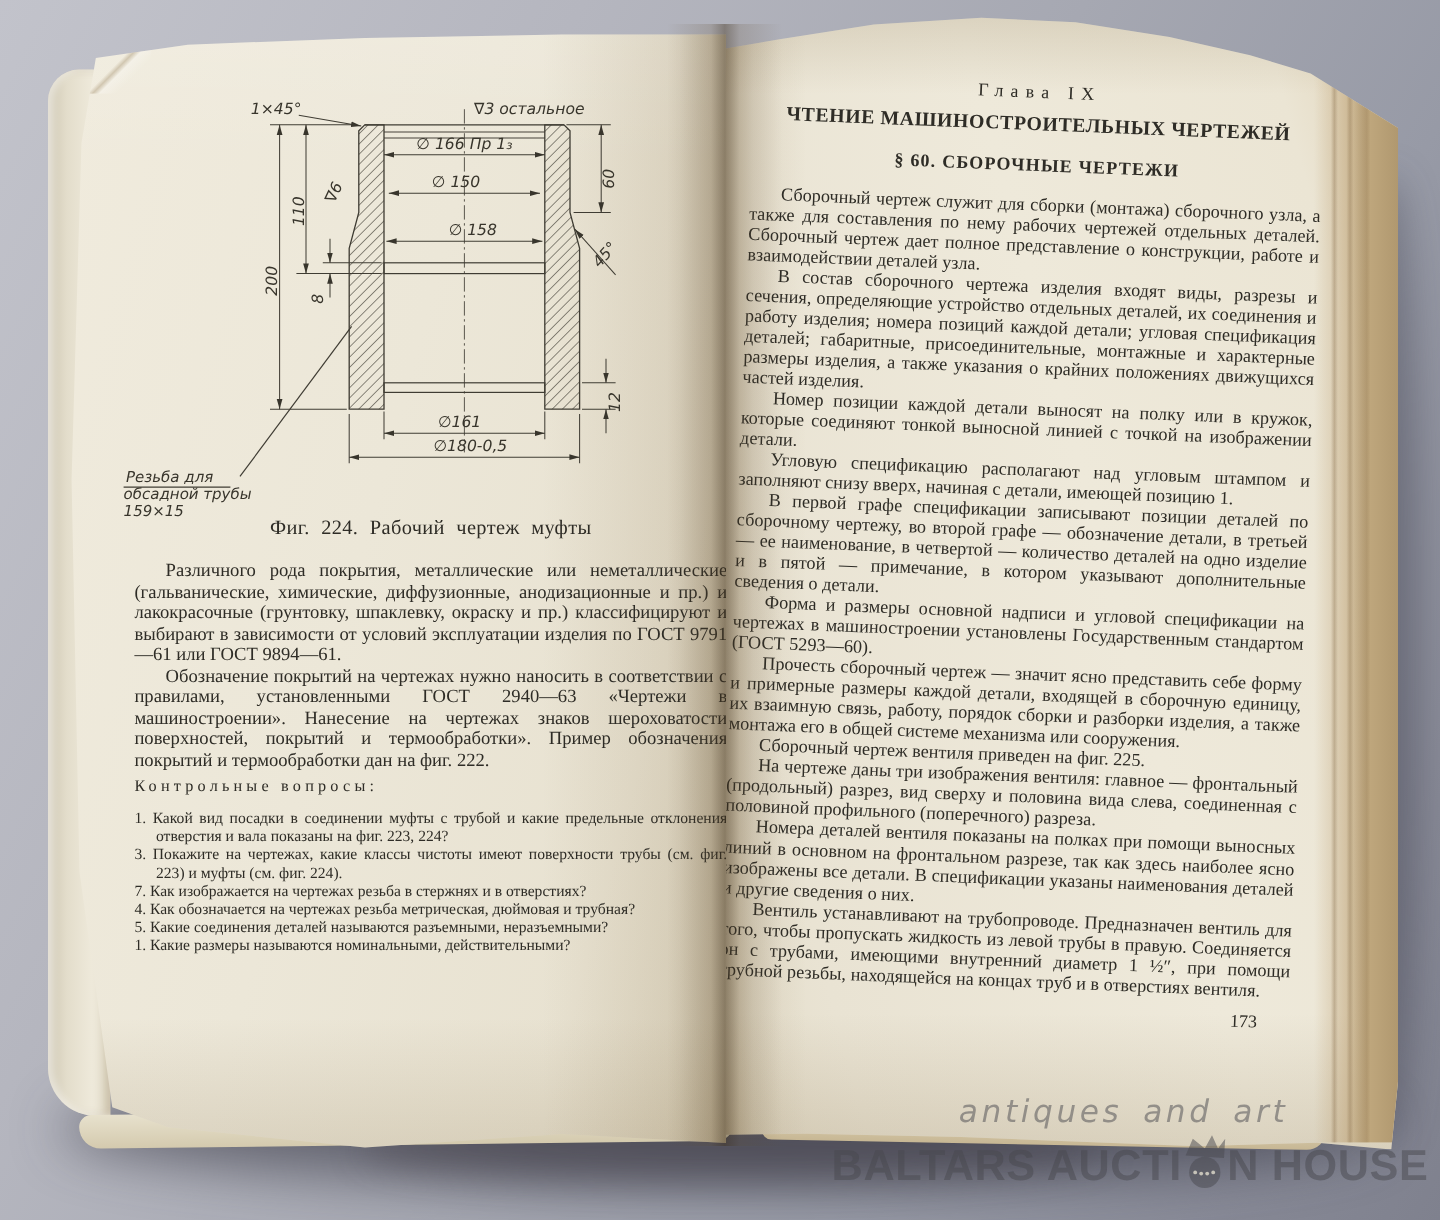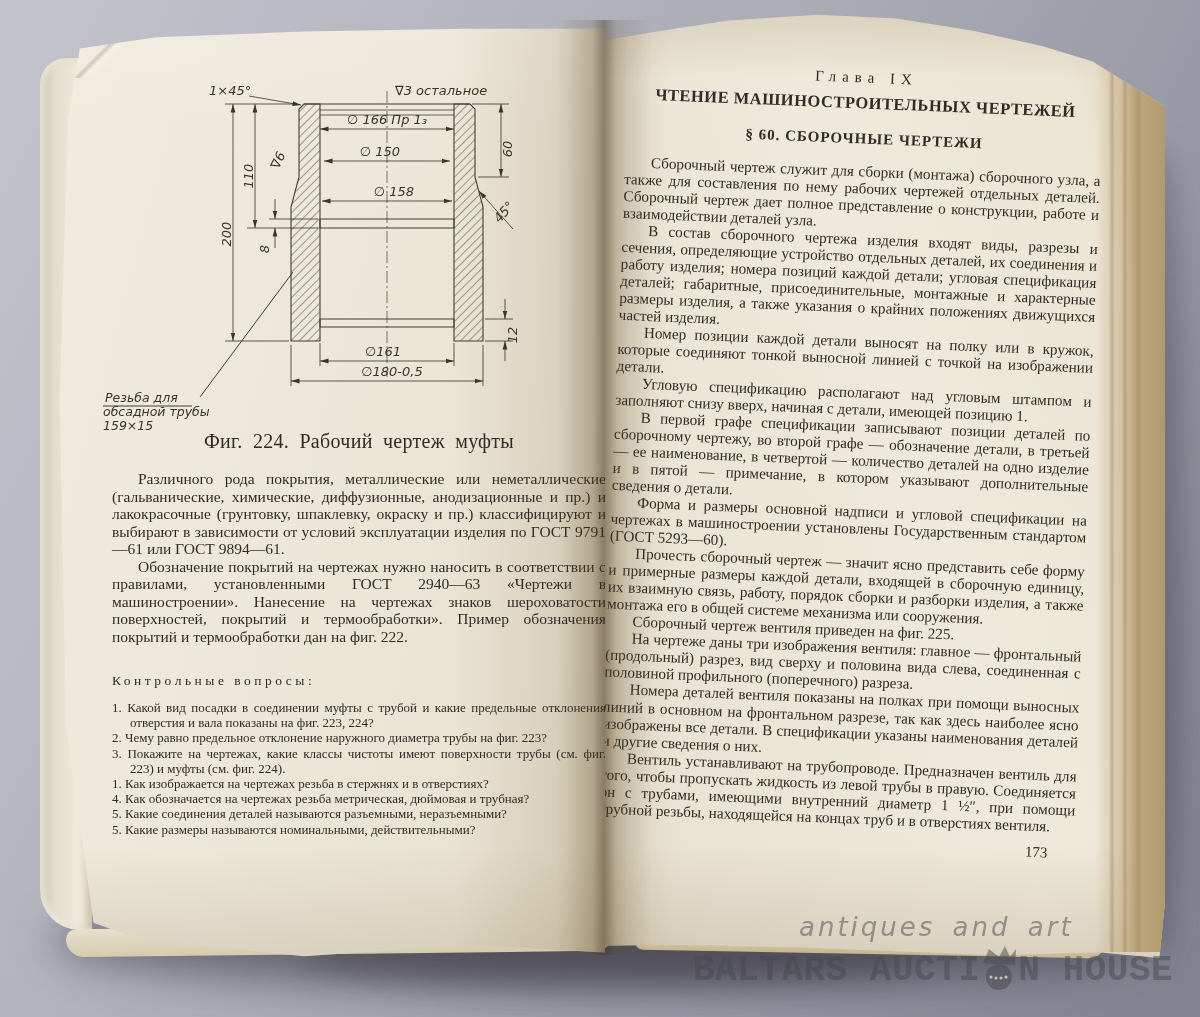--- a/index.html
+++ b/index.html
@@ -40,38 +40,38 @@
   .dog-ear{position:absolute;left:16px;top:8px;width:52px;height:44px;
     background:linear-gradient(135deg,rgba(0,0,0,0) 44%,rgba(150,128,90,.35) 49%,rgba(255,255,255,.25) 55%,rgba(0,0,0,0) 70%);}
   .gutter-shadow{position:absolute;left:556px;top:20px;width:96px;height:935px;z-index:6;pointer-events:none;
     background:linear-gradient(to right,rgba(95,75,45,0) 0%,rgba(95,75,45,.20) 38%,rgba(62,46,24,.42) 50%,rgba(95,75,45,.18) 63%,rgba(95,75,45,0) 100%);}
   
   .figure-svg{position:absolute;left:22px;top:39px;width:510px;height:378px;}
   .figure-svg .dim{font-family:"DejaVu Sans",sans-serif;font-style:italic;font-size:13px;fill:#38352c;}
   .figure-svg .note-t{font-family:"DejaVu Sans",sans-serif;font-style:italic;font-size:12.5px;fill:#38352c;}
   
   .left-text{position:absolute;left:54px;top:404px;width:494px;color:#2e2c26;}
-  .fig-caption{text-align:center;font-size:20px;word-spacing:5px;letter-spacing:.3px;}
+  .fig-caption{text-align:center;font-size:17px;word-spacing:5px;letter-spacing:.3px;}
   .para{font-size:15.5px;line-height:1.13;text-align:justify;text-indent:26px;margin:0;}
   .left-text .para:first-of-type{margin-top:17px;}
-  .questions-title{margin-top:28px;font-size:13.5px;letter-spacing:3.5px;}
+  .questions-title{margin-top:5px;font-size:13.5px;letter-spacing:3.5px;}
   .questions{margin-top:11px;font-size:13px;line-height:1.17;}
   .questions .q{text-align:justify;padding-left:18px;text-indent:-18px;}
   
   .right-text{position:absolute;left:24px;top:48px;width:476px;color:#2e2c26;transform:rotate(2.3deg);transform-origin:0 0;}
   .chapter-label{text-align:center;font-size:15px;letter-spacing:6px;}
   .chapter-title{text-align:center;font-size:16.5px;font-weight:bold;letter-spacing:.5px;margin-top:7px;}
   .section-title{text-align:center;font-size:15px;font-weight:bold;letter-spacing:1px;margin-top:17px;}
   .right-text .para{font-size:15.2px;line-height:1.12;}
   .right-text .para.first{margin-top:15px;}
   .page-number{text-align:right;font-size:15px;margin-top:10px;padding-right:26px;}
   
   .watermark{position:absolute;left:693px;top:912px;width:500px;z-index:9;color:rgba(72,72,78,.50);}
   .wm-tagline{font-family:"DejaVu Sans",sans-serif;font-style:italic;font-size:26px;letter-spacing:3px;word-spacing:6px;margin-left:106px;}
-  .wm-name{display:flex;align-items:flex-end;font-family:Liberation Mono, monospace;font-weight:bold;font-size:36px;letter-spacing:.5px;line-height:.95;margin-top:2px;white-space:nowrap;}
+  .wm-name{display:flex;align-items:flex-end;font-family:Liberation Sans, sans-serif;font-weight:bold;font-size:36px;letter-spacing:.5px;line-height:.95;margin-top:2px;white-space:nowrap;}
   .wm-icon{width:40px;height:48px;margin:0 -1px -4px -1px;flex:0 0 auto;}
 </style>
 </head>
 <body>
 
 <div class="scene">
 
   <div class="shadow-main"></div>
   <div class="shadow-right"></div>
   <div class="shadow-bottom-center"></div>
@@ -171,26 +171,25 @@
       </g>
     </svg>
 
     <div class="left-text">
       <div class="fig-caption">Фиг. 224.  Рабочий чертеж муфты</div>
       <p class="para">Различного рода покрытия, металлические или неметаллические (гальванические, химические, диффузионные, анодизационные и пр.) и лакокрасочные (грунтовку, шпаклевку, окраску и пр.) классифицируют и выбирают в зависимости от условий эксплуатации изделия по ГОСТ 9791—61 или ГОСТ 9894—61.</p>
       <p class="para">Обозначение покрытий на чертежах нужно наносить в соответствии с правилами, установленными ГОСТ 2940—63 «Чертежи в машиностроении». Нанесение на чертежах знаков шероховатости поверхностей, покрытий и термообработки». Пример обозначения покрытий и термообработки дан на фиг. 222.</p>
       <div class="questions-title">Контрольные вопросы:</div>
       <div class="questions">
         <div class="q">1. Какой вид посадки в соединении муфты с трубой и какие предельные отклонения отверстия и вала показаны на фиг. 223, 224?</div>
-        <div class="q">2. Чему равно предельное отклонение наружного диаметра трубы на фиг. 223?</div>
         <div class="q">3. Покажите на чертежах, какие классы чистоты имеют поверхности трубы (см. фиг. 223) и муфты (см. фиг. 224).</div>
-        <div class="q">1. Как изображается на чертежах резьба в стержнях и в отверстиях?</div>
+        <div class="q">7. Как изображается на чертежах резьба в стержнях и в отверстиях?</div>
         <div class="q">4. Как обозначается на чертежах резьба метрическая, дюймовая и трубная?</div>
         <div class="q">5. Какие соединения деталей называются разъемными, неразъемными?</div>
-        <div class="q">5. Какие размеры называются номинальными, действительными?</div>
+        <div class="q">1. Какие размеры называются номинальными, действительными?</div>
       </div>
     </div>
   </div>
 
   <div class="page-right">
     <div class="fore-edge"></div>
     <div class="right-text">
       <div class="chapter-label">Глава IX</div>
       <div class="chapter-title">ЧТЕНИЕ МАШИНОСТРОИТЕЛЬНЫХ ЧЕРТЕЖЕЙ</div>
       <div class="section-title">§ 60.  СБОРОЧНЫЕ ЧЕРТЕЖИ</div>

